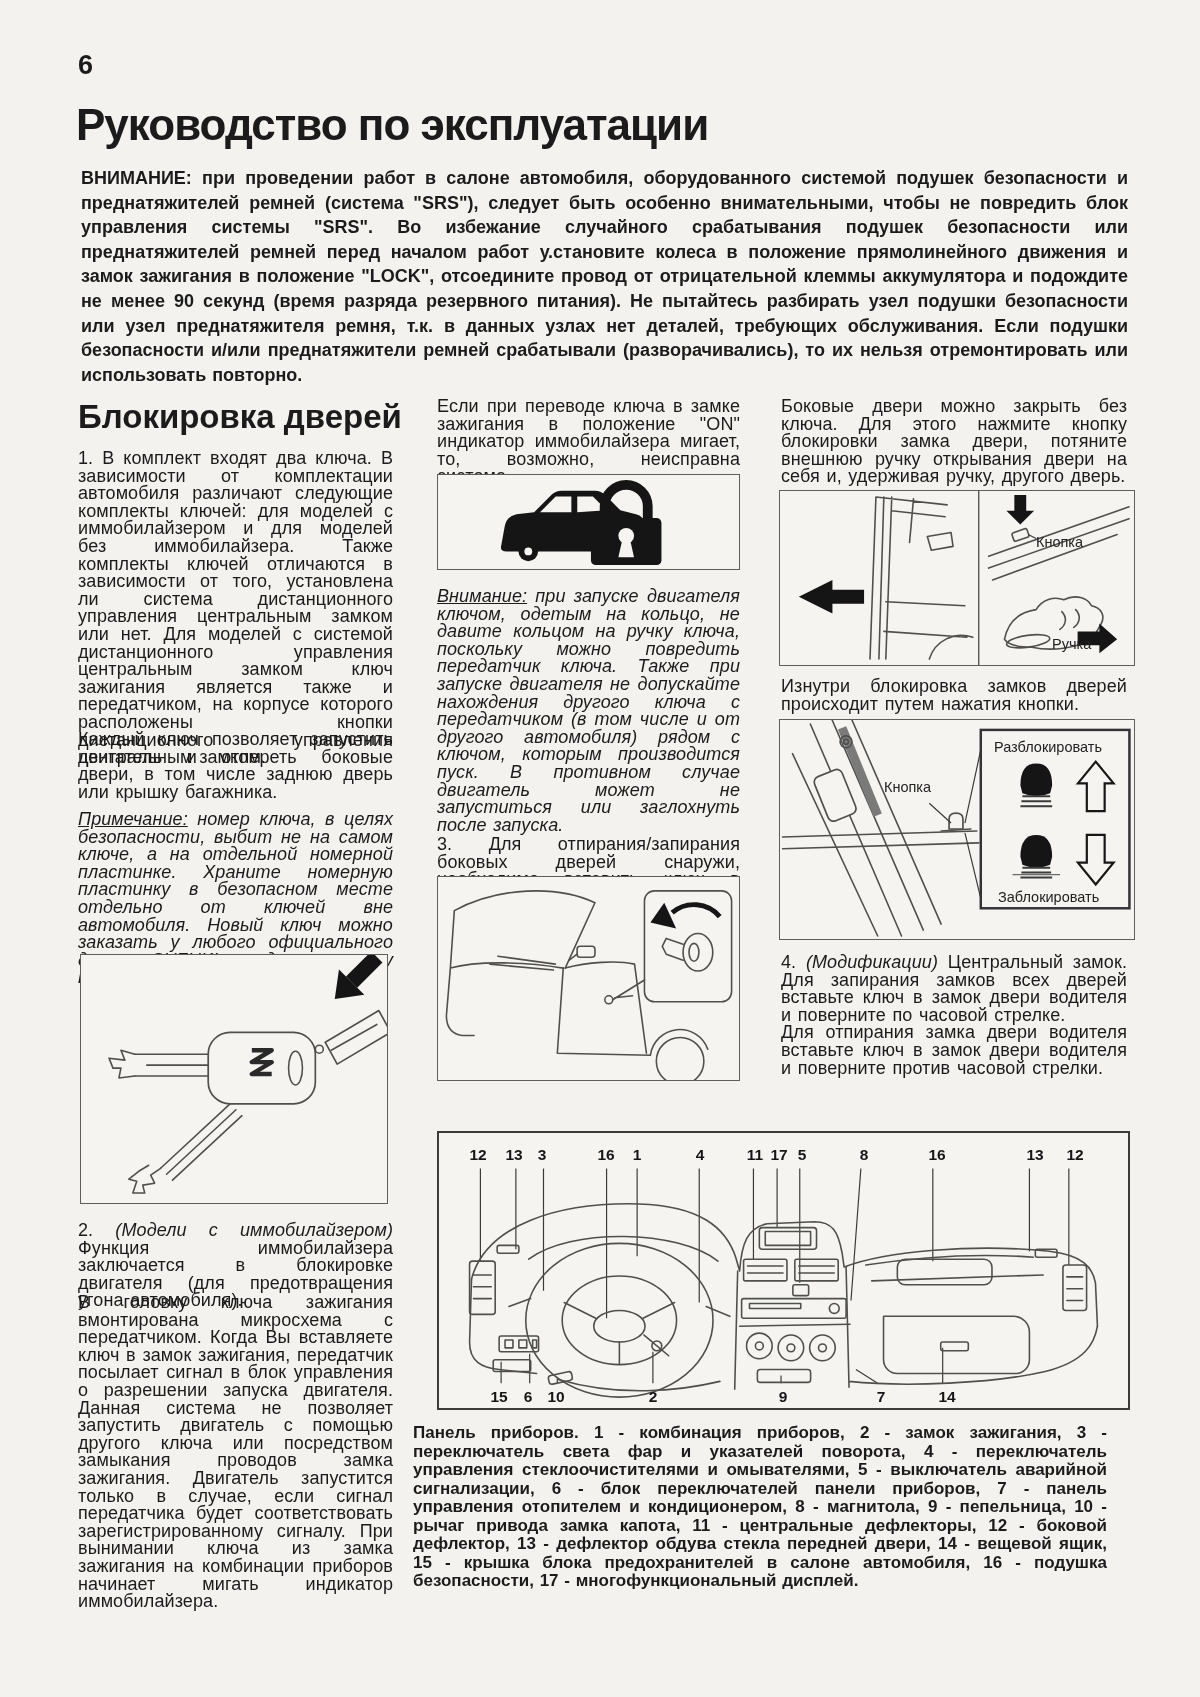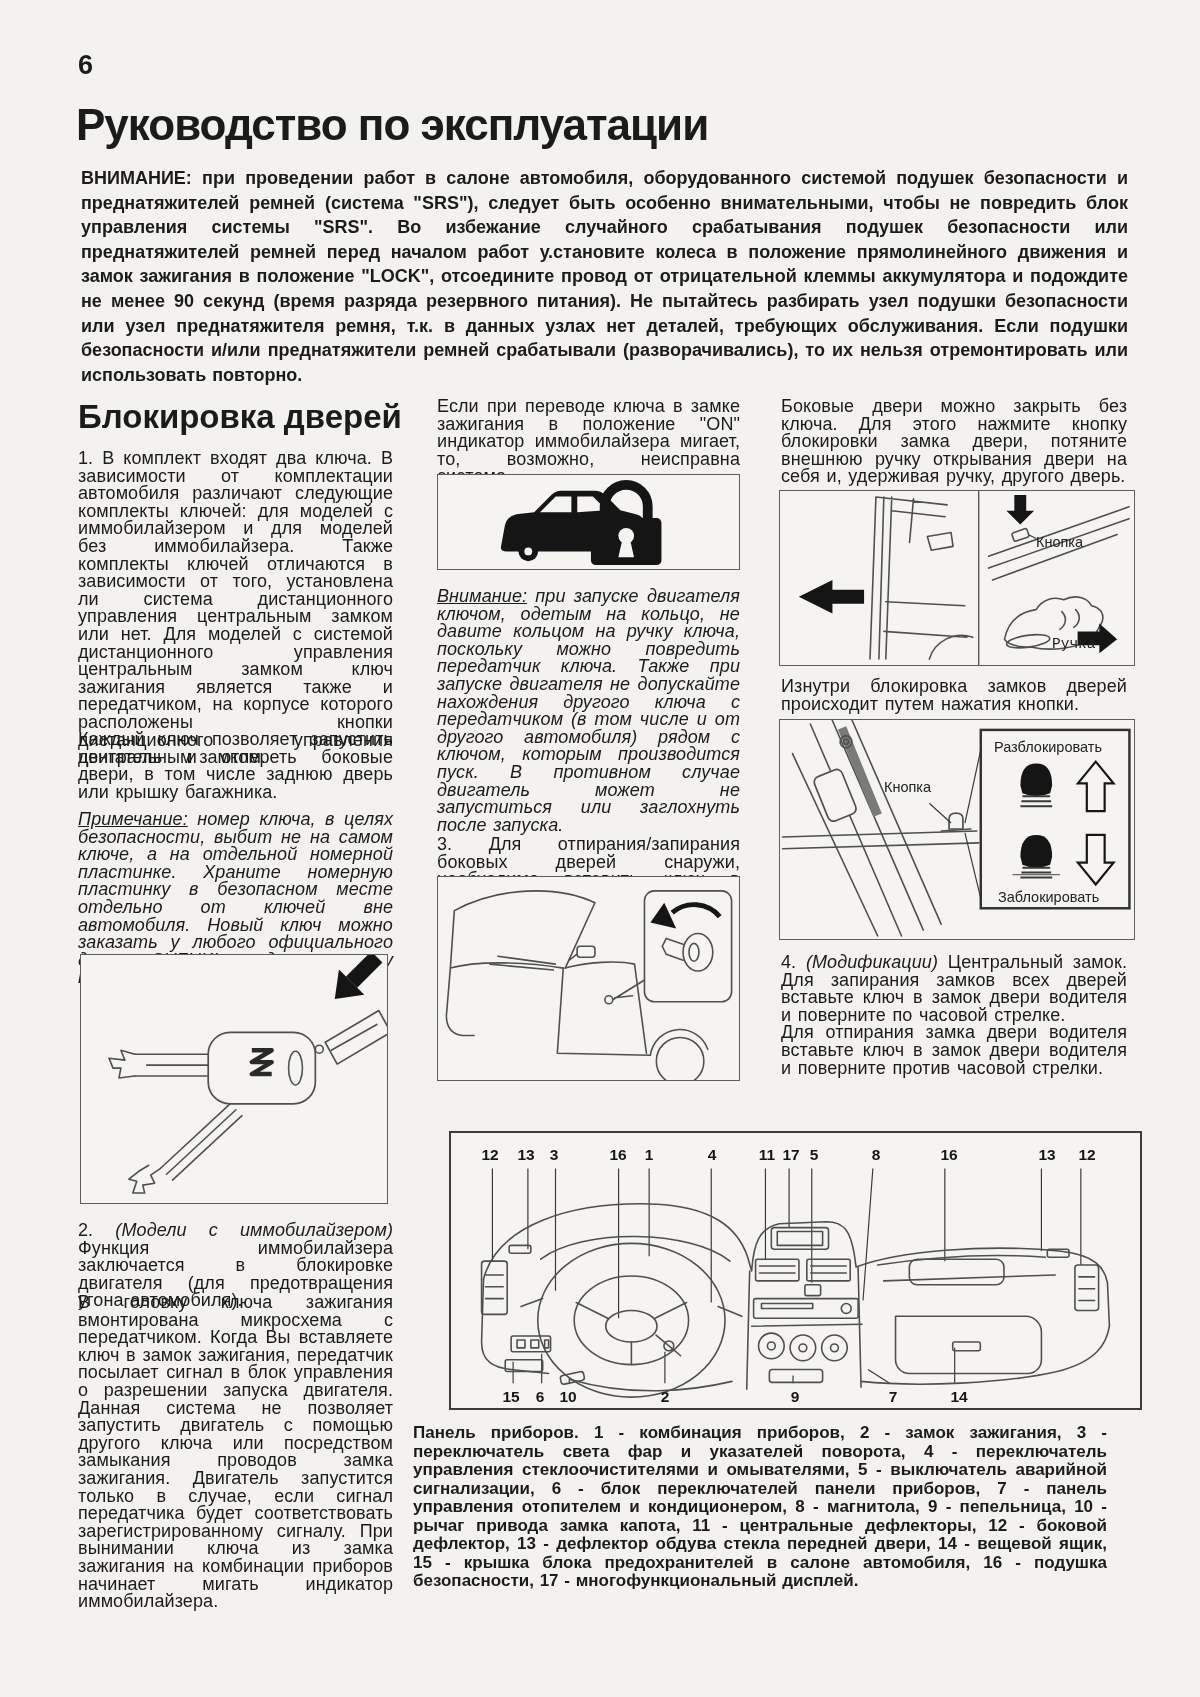--- a/index.html
+++ b/index.html
@@ -34,21 +34,21 @@
   }
   .fig svg{display:block;width:100%;height:100%;}
   .lbl{
     position:absolute;font-size:14.5px;color:#222;white-space:nowrap;
     line-height:15px;
   }
   .dnum{
     position:absolute;transform:translateX(-50%);
     font-size:15.5px;font-weight:700;color:#161616;line-height:16px;
   }
-  .dash{border:2px solid #3c3c3a;margin-left:12px;}
+  .dash{border:2px solid #3c3c3a;}
   .caption{
     left:413px;top:1424px;width:694px;
     font-size:17px;font-weight:700;line-height:18.5px;
     text-align:justify;word-spacing:1px;
   }
   
   .sk{stroke:#4f4f4d;fill:none;stroke-width:1.6;stroke-linecap:round;stroke-linejoin:round;}
   .sk2{stroke:#4f4f4d;fill:#f5f4f0;stroke-width:1.7;stroke-linecap:round;stroke-linejoin:round;}
   .dk{fill:#151515;stroke:none;}
   .thin{stroke:#3a3a3a;fill:none;stroke-width:1.2;}
@@ -152,21 +152,21 @@
     <rect class="sk" x="234" y="40" width="16" height="9" rx="2" transform="rotate(-19 242 44)"></rect>
     <polygon class="dk" points="236,4 248,4 248,20 256,20 242,34 228,20 236,20"></polygon>
     <path class="thin" d="M258 48 L250 44"></path>
 
     <path class="sk" d="M226 150 C230 130 244 122 258 120 C264 110 276 106 286 110 C298 104 310 108 314 116 C324 118 328 126 324 134 L316 148 C300 160 272 162 254 158 C240 158 230 156 226 150 Z"></path>
     <path class="sk" d="M284 122 C290 128 288 136 282 140 M298 120 C304 126 302 134 296 138"></path>
     <ellipse class="sk" cx="250" cy="152" rx="22" ry="6" transform="rotate(-8 250 152)"></ellipse>
     <polygon class="dk" points="300,142 322,142 322,134 340,150 322,164 322,156 300,156"></polygon>
   </svg>
   <span class="lbl" style="left:256px;top:44px;">Кнопка</span>
-  <span class="lbl" style="left:272px;top:146px;font-family:Liberation Mono, monospace;">Ручка</span>
+  <span class="lbl" style="left:272px;top:146px;">Ручка</span>
 </div>
 
 <div class="abs para col-r" style="top:678px;">Изнутри блокировка замков дверей происходит путем нажатия кнопки.</div>
 
 <div class="fig" style="left:779px;top:719px;width:356px;height:221px;">
   <svg viewBox="0 0 356 221">
     <path class="sk" d="M30 4 L122 218 M52 0 L144 212 M72 0 L162 206 M12 34 L98 218"></path>
     <path d="M62 8 L98 96" stroke="#7a7a78" stroke-width="9" fill="none"></path>
     <rect class="sk2" x="40" y="52" width="30" height="48" rx="6" transform="rotate(-22 55 76)"></rect>
     <circle class="sk" cx="66" cy="22" r="6"></circle>

